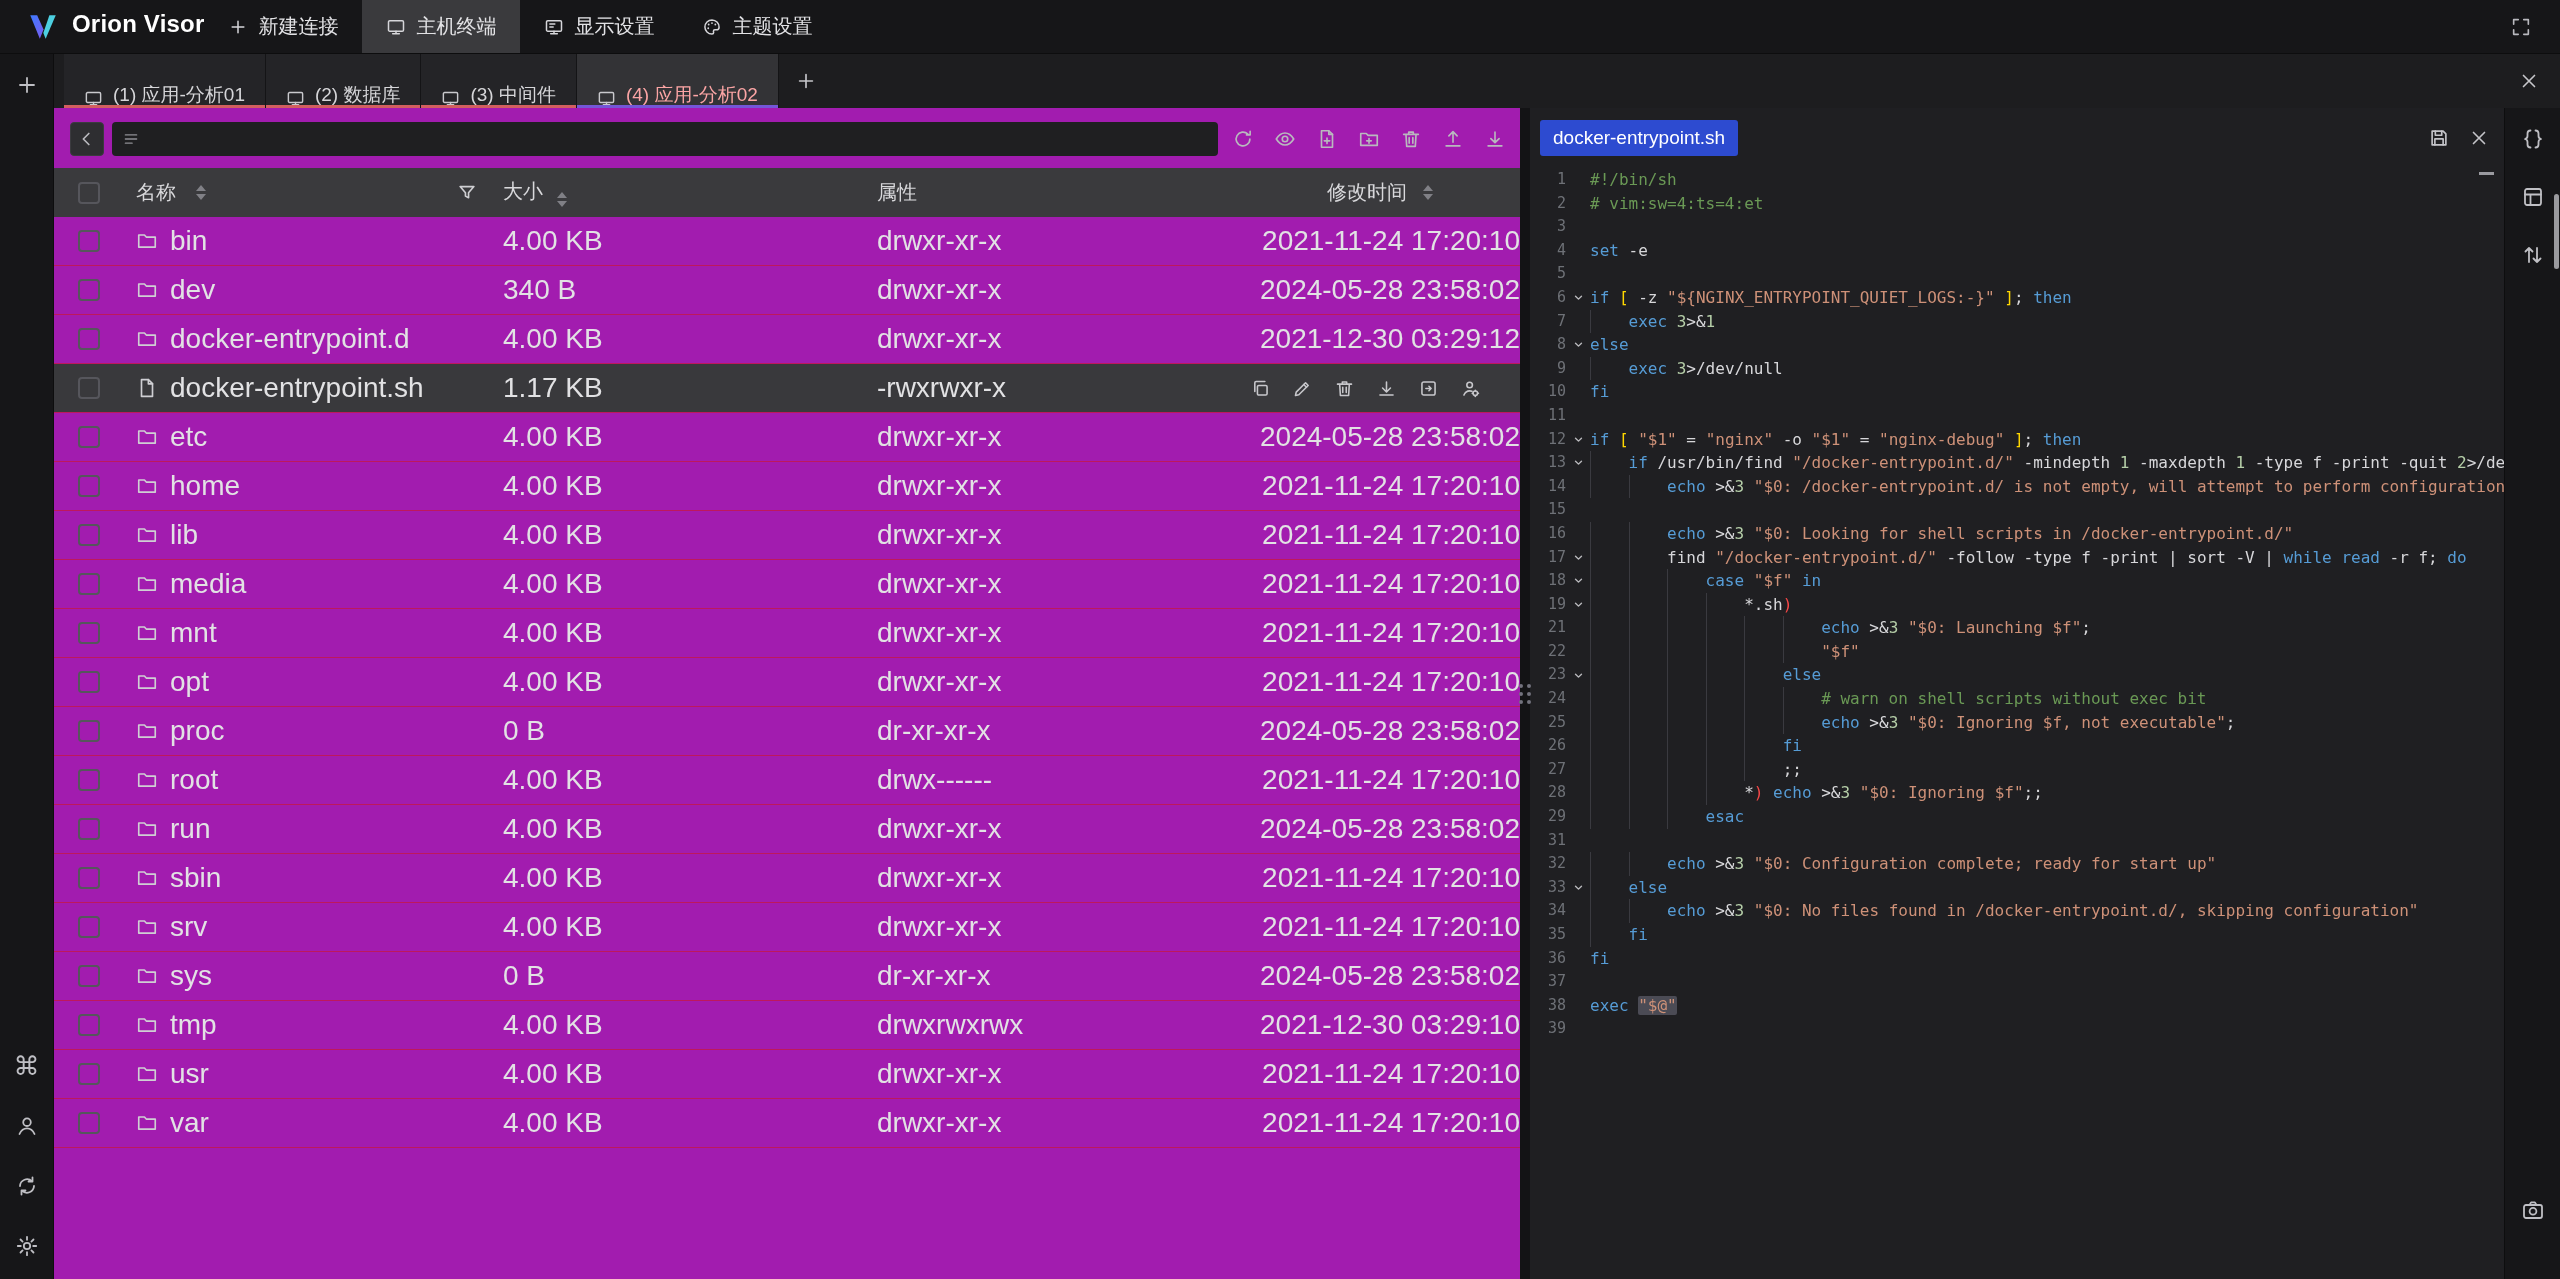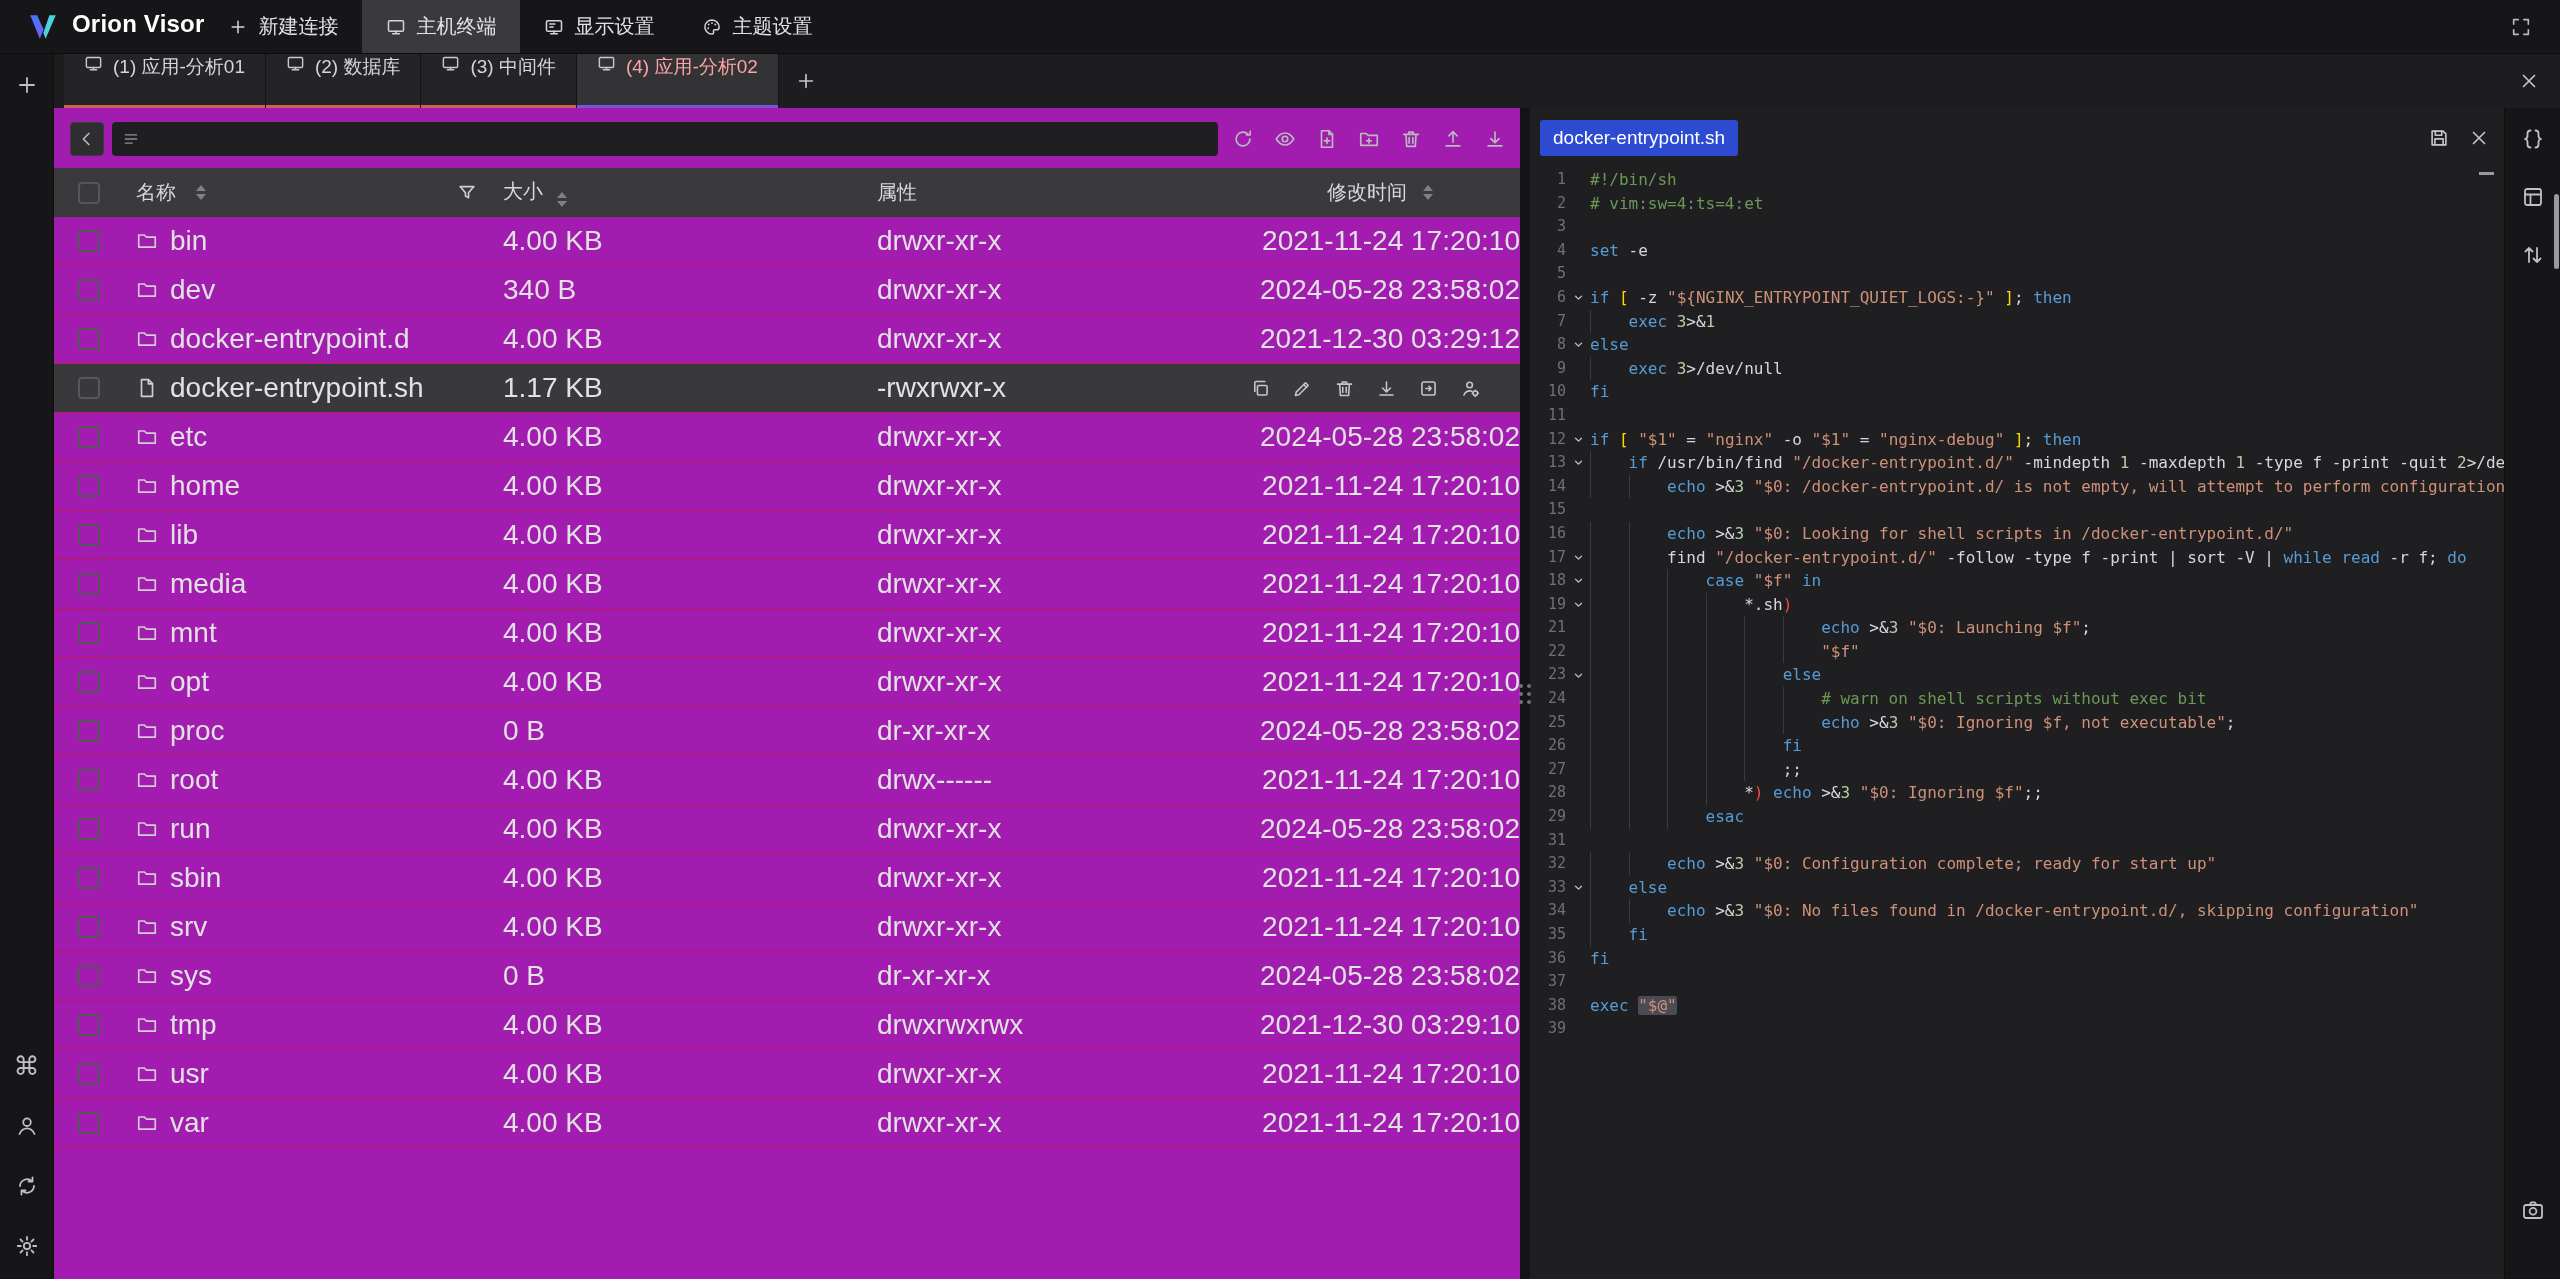--- a/index.html
+++ b/index.html
@@ -29,21 +29,21 @@
   .lb-top,.lb-bottom{display:flex;flex-direction:column;align-items:center;gap:22px}
   .lb-bottom{margin-top:auto;margin-bottom:14px}
   .ibtn.sbtn{width:38px;height:38px;color:#bfbfc4}
   .ibtn.sbtn .icn{width:24px;height:24px}
 
   .maincol{flex:1;display:flex;flex-direction:column;min-width:0}
 
   
   .tabbar{height:54px;background:#1d1d1f;display:flex;align-items:stretch;padding-left:10px;flex:none}
   .tabs{display:flex}
-  .tab{position:relative;display:flex;align-items:flex-start;gap:10px;padding:0 20px;background:#242427;
+  .tab{position:relative;display:flex;align-items:flex-end;gap:10px;padding:0 20px;background:#242427;
     border-right:1px solid #141416;font-size:19px;color:#d6d6d9;cursor:pointer;white-space:nowrap}
   .tab.active{background:#333336;color:#fca5a5}
   .tab .icn{width:19px;height:19px;color:#c9c9cd}
   .tab::after{content:'';position:absolute;left:0;right:0;bottom:0;height:3px;background:var(--sc)}
   .addtab{align-self:center;margin-left:10px;color:#c6c6ca}
   .tabclose{align-self:center;margin-left:auto;margin-right:14px;color:#c6c6ca}
 
   
   .content{flex:1;display:flex;min-height:0}
 

